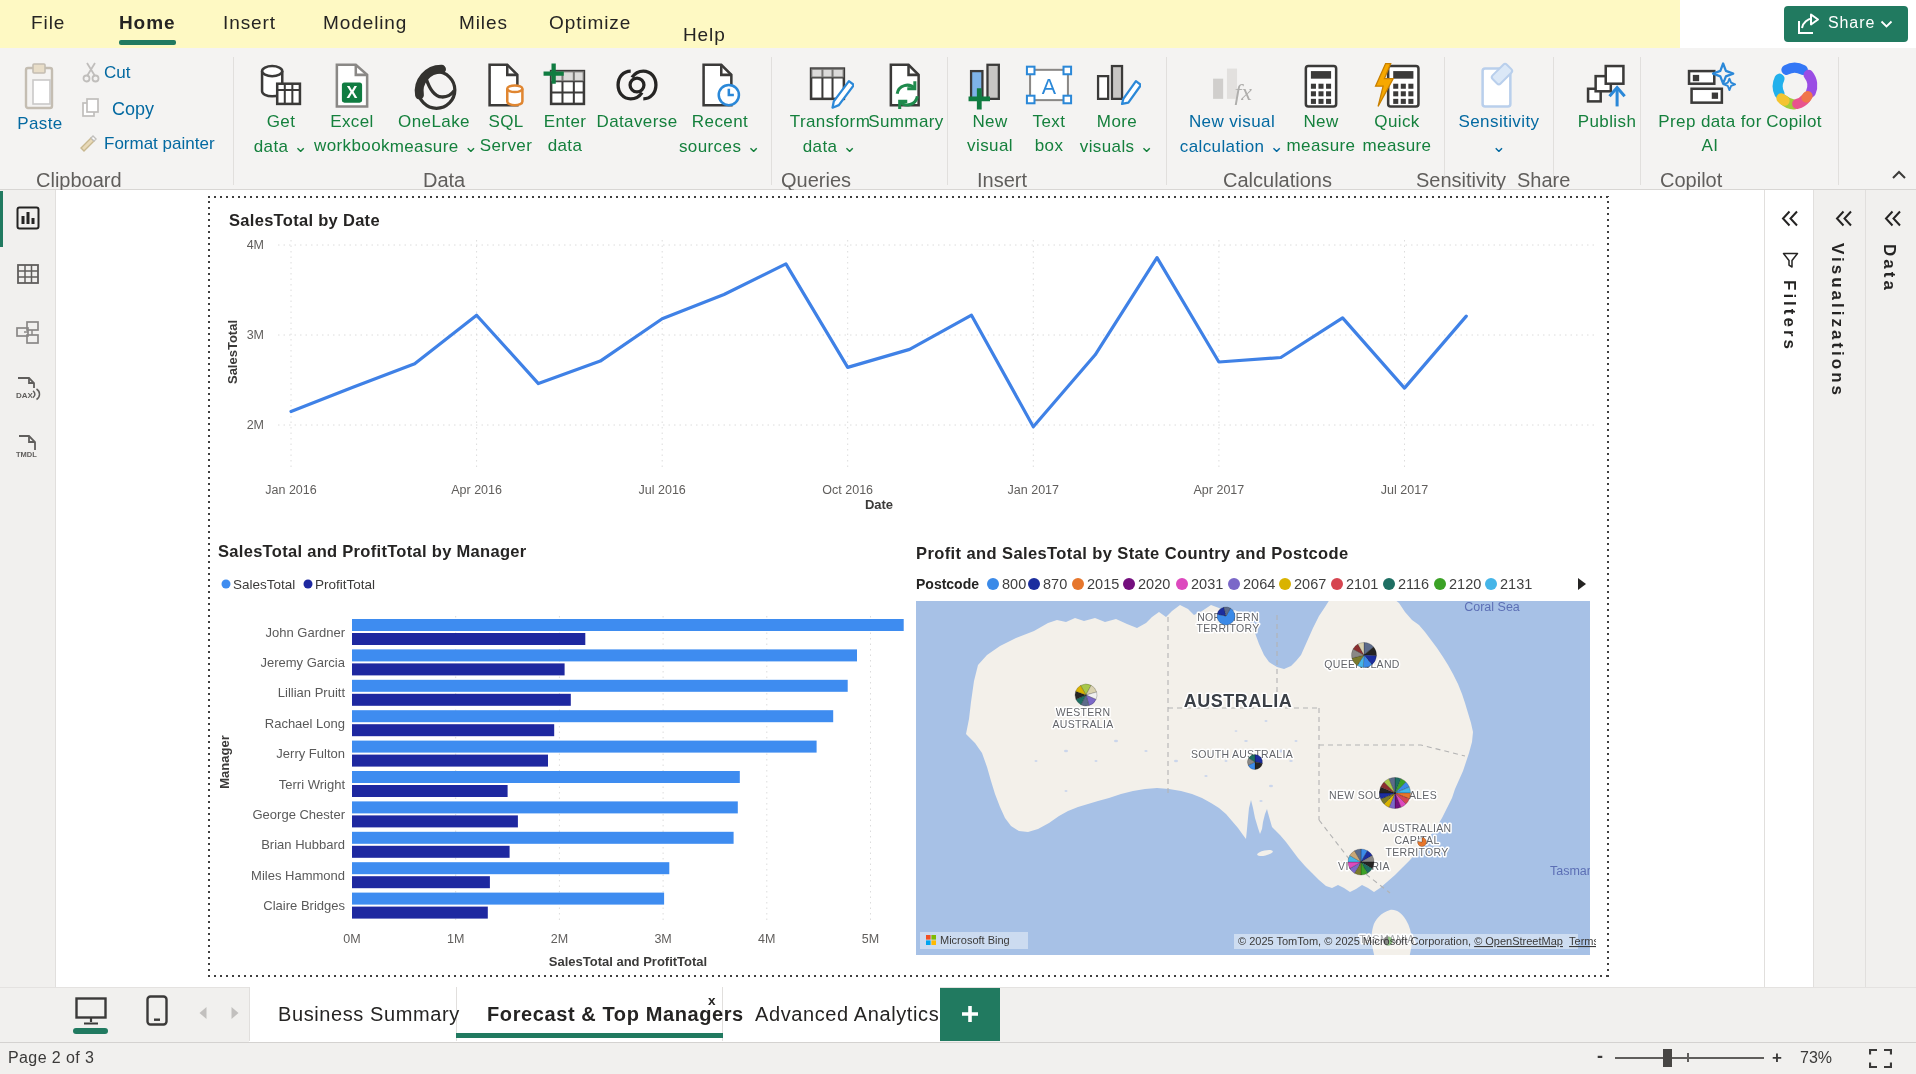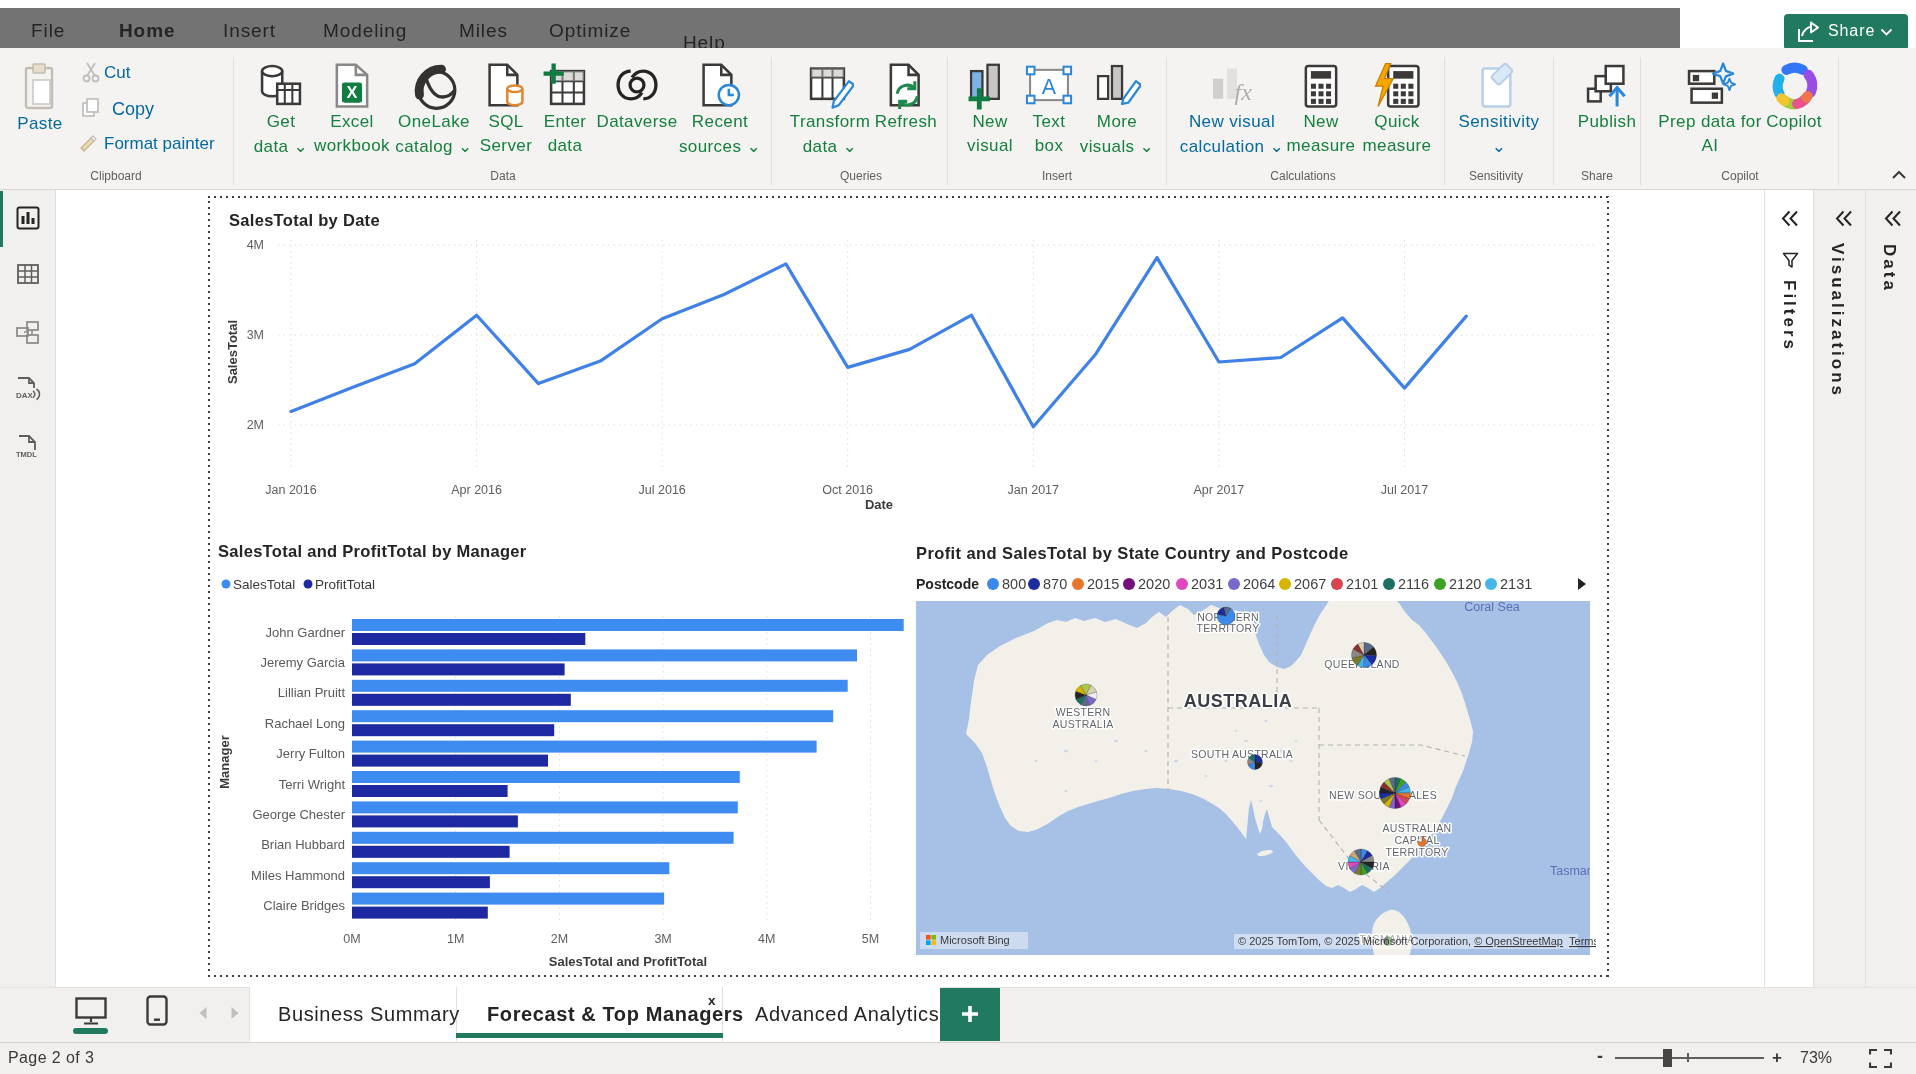--- a/index.html
+++ b/index.html
@@ -1,21 +1,21 @@
 <!DOCTYPE html>
 <html><head><meta charset="utf-8">
 <style>
 *{margin:0;padding:0;box-sizing:border-box}
 body{width:1916px;height:1074px;overflow:hidden;font-family:"Liberation Sans",sans-serif;background:#fff;position:relative}
 .abs{position:absolute}
-.menu{position:absolute;top:8px;left:0;width:1680px;height:48px;background:#737373}
+.menu{position:absolute;top:0;left:0;width:1680px;height:48px;background:#fef9c3}
 .menu span{position:absolute;top:12px;font-size:19px;color:#252423;letter-spacing:0.9px}
 .ribbon{position:absolute;top:48px;left:0;width:1916px;height:142px;background:#f4f3f2;border-bottom:1px solid #d8d6d4}
 .gsep{position:absolute;top:9px;height:128px;width:1px;background:#e1dfdd}
-.glabel{position:absolute;top:121px;font-size:12px;color:#605e5c;width:160px;text-align:center;margin-left:-80px}
+.glabel{position:absolute;top:121px;font-size:20px;color:#605e5c;width:160px;text-align:left;margin-left:-80px}
 .il{position:absolute;font-size:17px;color:#15803d;width:220px;text-align:center;margin-left:-110px;letter-spacing:0.4px}
 .l1{top:64px}.l2{top:88px}
 .dis{color:#0369a1}
 .rail{position:absolute;left:0;top:190px;width:56px;height:797px;background:#f1f0ee;border-right:1px solid #e1dfdd}
 .canvas{position:absolute;left:57px;top:190px;width:1707px;height:797px;background:#fff}
 .strip{position:absolute;top:190px;border-left:1px solid #e1dfdd}
 .vtext{writing-mode:vertical-rl;text-orientation:sideways;font-size:17px;color:#252423;font-weight:600;letter-spacing:3px}
 .dote{position:absolute;background-repeat:repeat}
 .tabtxt{position:absolute;top:1003px;font-size:20px;color:#252423;letter-spacing:0.6px}
 </style></head>
@@ -81,21 +81,21 @@
 <text x="19" y="29.5" text-anchor="middle" font-size="13" font-weight="bold" fill="#fff" font-family="Liberation Sans">X</text>
     </svg>
     <span class="il l1" style="left:352px">Excel</span>
     <span class="il l2" style="left:352px">workbook</span>
     <svg class="abs" style="left:410px;top:13px" width="48" height="53" viewBox="0 0 38 42">
       <circle cx="21" cy="23" r="14.5" fill="none" stroke="#33322f" stroke-width="2.6"></circle>
 <path d="M25 6.5 A 17.5 17.5 0 0 0 7.5 27" fill="none" stroke="#33322f" stroke-width="7" stroke-linecap="round"></path>
 <path d="M12.5 13 C15 21 19 28 25 28.5 C29 28.8 32.5 27 35 23.5" fill="none" stroke="#33322f" stroke-width="2.6"></path>
     </svg>
     <span class="il l1" style="left:434px">OneLake</span>
-    <span class="il l2" style="left:434px">catalog ⌄</span>
+    <span class="il l2" style="left:434px">measure ⌄</span>
     <svg class="abs" style="left:482px;top:13px" width="48" height="53" viewBox="0 0 38 42">
       <path d="M6 3h14l8 8v24H6z" fill="#fff" stroke="#3b3a39" stroke-width="2"></path>
 <path d="M20 3v8h8" fill="none" stroke="#3b3a39" stroke-width="2"></path>
 <path d="M20 22v10c0 1.8 2.7 3 6 3s6-1.2 6-3V22" fill="#fff" stroke="#e08631" stroke-width="2"></path>
 <ellipse cx="26" cy="22" rx="6" ry="2.6" fill="#fff" stroke="#e08631" stroke-width="2"></ellipse>
     </svg>
     <span class="il l1" style="left:506px">SQL</span>
     <span class="il l2" style="left:506px">Server</span>
     <svg class="abs" style="left:541px;top:13px" width="48" height="53" viewBox="0 0 38 42">
       <rect x="8" y="8" width="26" height="26" fill="#fff" stroke="#3b3a39" stroke-width="2"></rect>
@@ -130,21 +130,21 @@
     <span class="il l1" style="left:830px">Transform</span>
     <span class="il l2" style="left:830px">data ⌄</span>
     <svg class="abs" style="left:882px;top:13px" width="48" height="53" viewBox="0 0 38 42">
       <path d="M7 3h14l8 8v24H7z" fill="#fff" stroke="#3b3a39" stroke-width="2"></path>
 <path d="M21 3v8h8" fill="none" stroke="#3b3a39" stroke-width="2"></path>
 <path d="M12 26a8 8 0 0 1 14-4" fill="none" stroke="#1e8a4c" stroke-width="2.4"></path>
 <path d="M26 16v6h-6" fill="none" stroke="#1e8a4c" stroke-width="2.4"></path>
 <path d="M28 28a8 8 0 0 1-14 4" fill="none" stroke="#1e8a4c" stroke-width="2.4"></path>
 <path d="M14 38v-6h6" fill="none" stroke="#1e8a4c" stroke-width="2.4"></path>
     </svg>
-    <span class="il l1" style="left:906px">Refresh</span>
+    <span class="il l1" style="left:906px">Summary</span>
     <div class="glabel" style="left:861px">Queries</div>
     <div class="gsep" style="left:947px"></div>
     <svg class="abs" style="left:966px;top:13px" width="48" height="53" viewBox="0 0 38 42">
       <rect x="4" y="8" width="9" height="22" fill="#7eb3e8" stroke="#3b3a39" stroke-width="1.8"></rect>
 <rect x="17" y="3" width="9" height="27" fill="#c8c6c4" stroke="#3b3a39" stroke-width="1.8"></rect>
 <path d="M2 30h17M10.5 21.5v17" stroke="#107c41" stroke-width="3.8"></path>
     </svg>
     <span class="il l1" style="left:990px">New</span>
     <span class="il l2" style="left:990px">visual</span>
     <svg class="abs" style="left:1025px;top:13px" width="48" height="53" viewBox="0 0 38 42">

